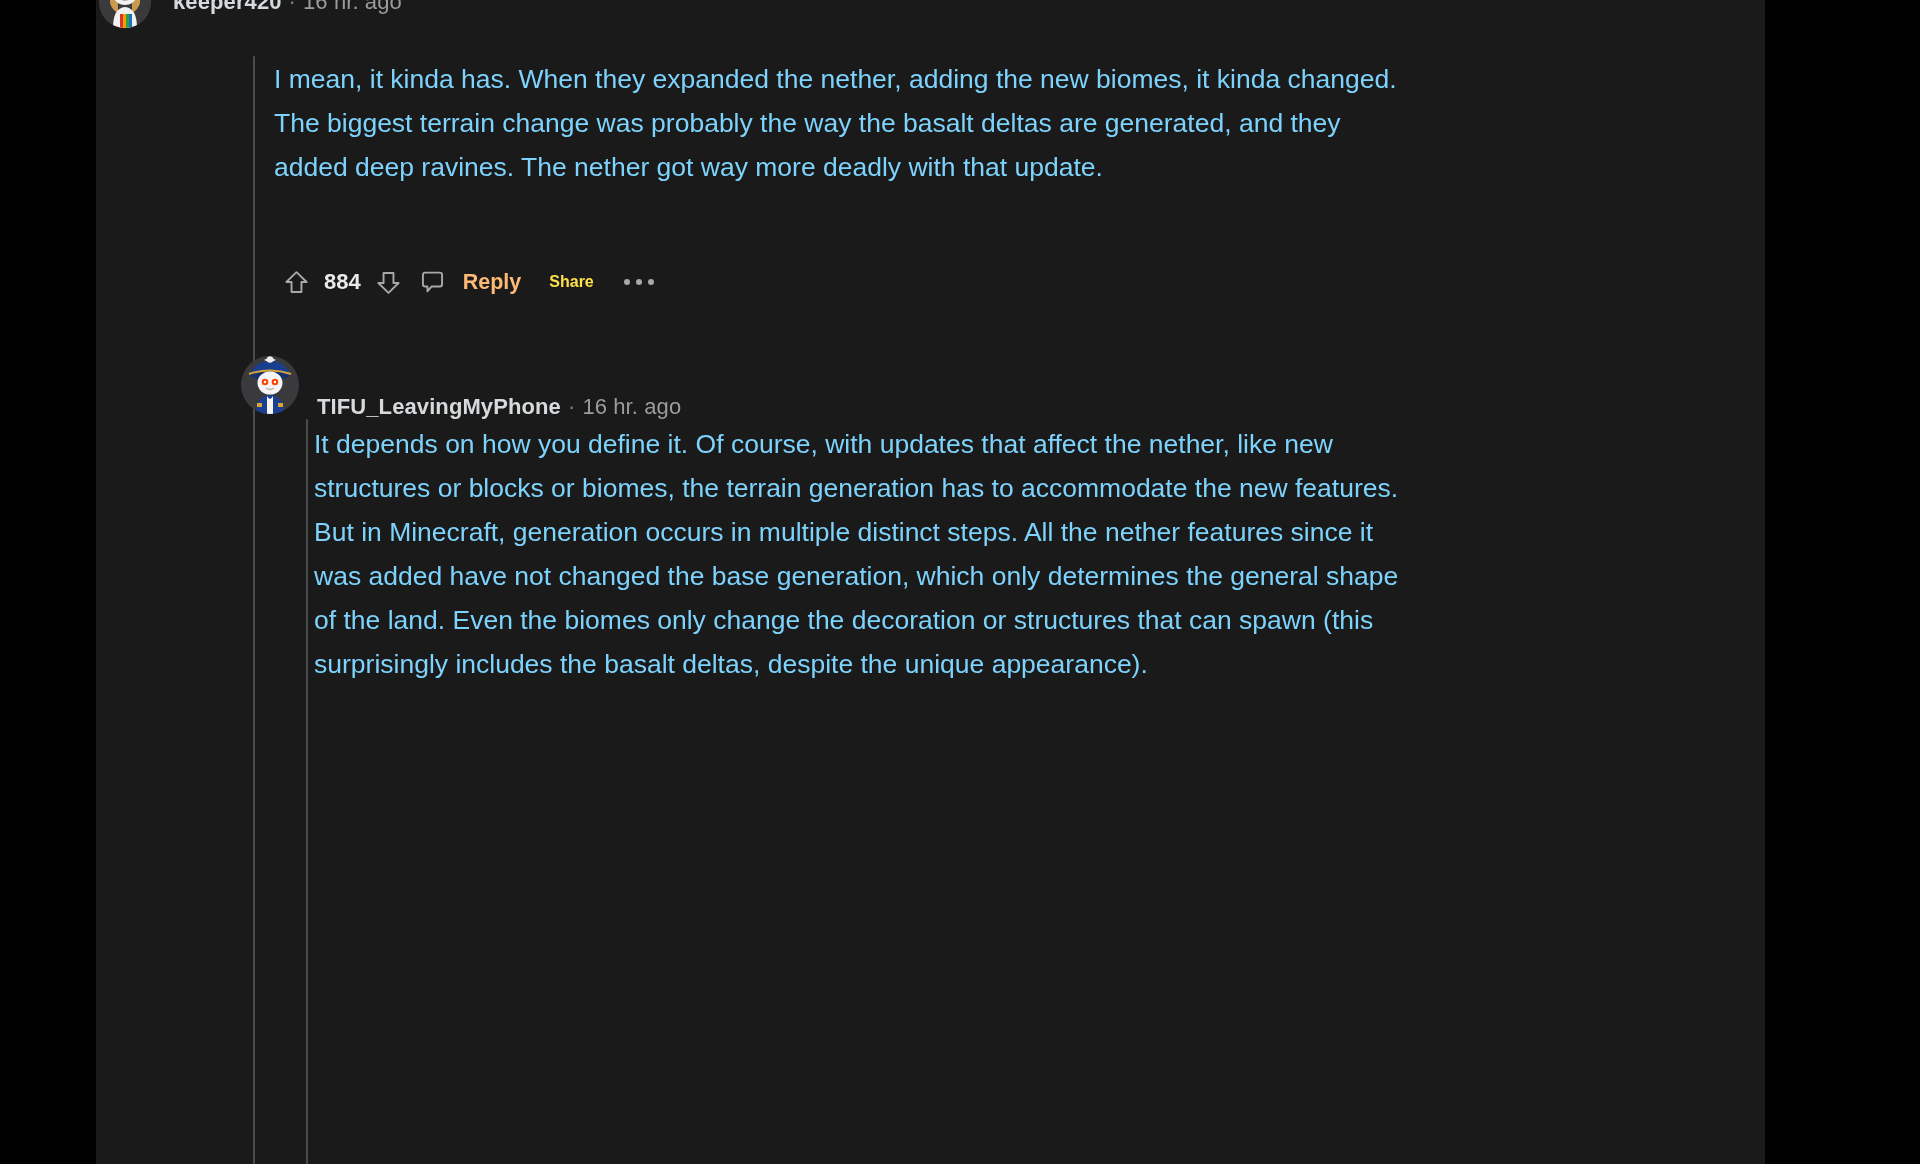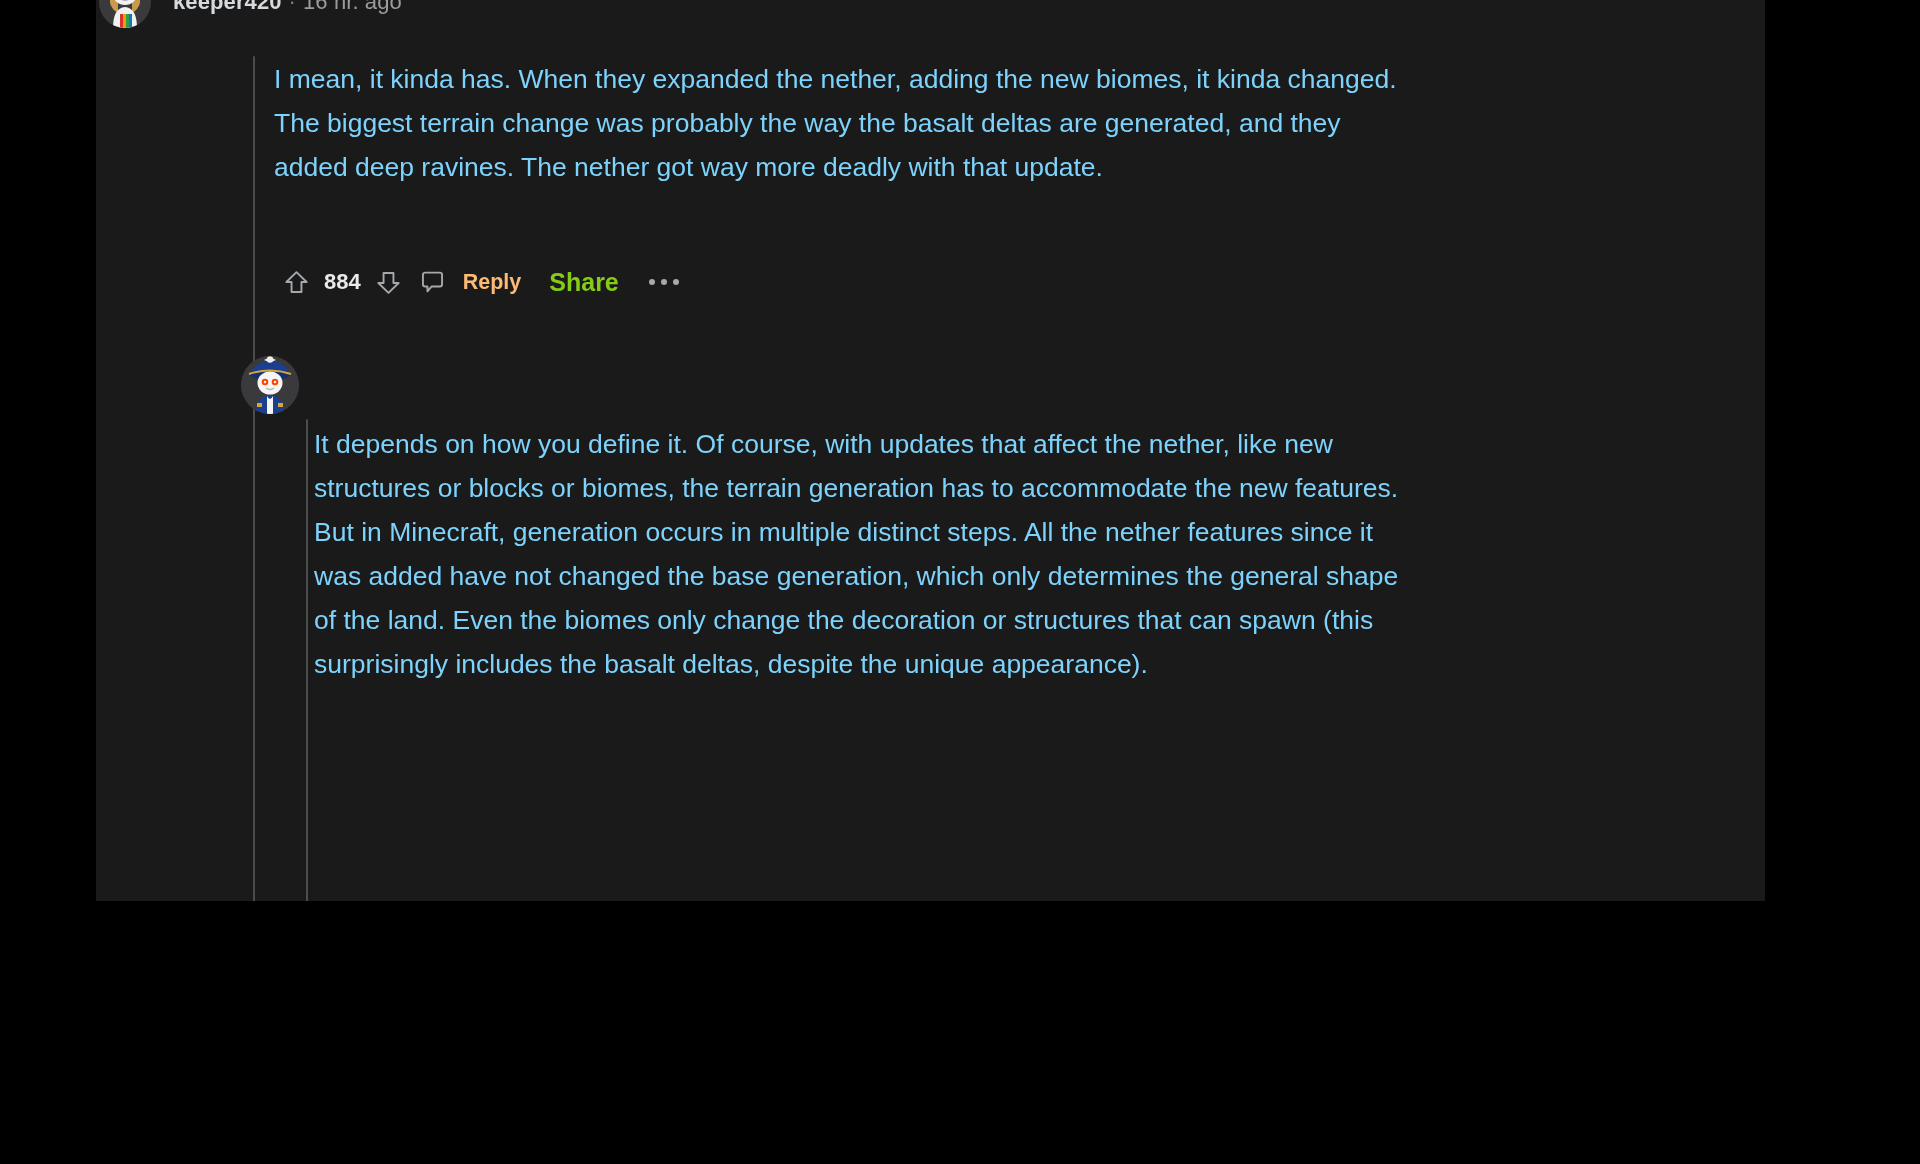--- a/index.html
+++ b/index.html
@@ -19,21 +19,21 @@
     position: relative;
     width: 1920px;
     height: 1164px;
     background: #000000;
   }
   .viewport {
     position: absolute;
     left: 96px;
     top: 0;
     width: 1669px;
-    height: 901px;
+    height: 1164px;
     background: #1a1a1b;
     overflow: hidden;
   }
 
   
   .comment-thread {
     position: absolute;
     left: 0;
     top: 0;
     width: 1669px;
@@ -164,22 +164,22 @@
     padding: 0 6px;
   }
   .act-label {
     padding: 0 12px 0 8px;
     color: #fdba74;
     font-size: 21.5px;
     font-weight: 700;
   }
   .act-share {
     padding: 0 16px;
-    color: #84cc16;
-    font-size: 25px;
+    color: #fde047;
+    font-size: 16px;
     font-weight: 700;
     cursor: pointer;
   }
   .more-dots {
     display: flex;
     align-items: center;
     gap: 6px;
     padding: 0 14px;
     height: 44px;
     cursor: pointer;
@@ -311,20 +311,23 @@
               <ellipse cx="34" cy="26" rx="1.2" ry="1.2" fill="#ffffff"></ellipse>
 
               <path d="M25 32 q4 3 8 0" stroke="#b5b5b5" stroke-width="1.3" fill="none"></path>
 
               <path d="M15 58 q0 -18 14 -19 q14 1 14 19 z" fill="#1b3f8f"></path>
               <path d="M26 40 q3 6 6 0 l0 18 l-6 0 z" fill="#f5f5f5"></path>
               <path d="M16 47 l5 0 l0 4 l-5 0 z" fill="#d8a53a"></path>
               <path d="M37 47 l5 0 l0 4 l-5 0 z" fill="#d8a53a"></path>
             </svg>
           </div>
+          <div class="meta meta-2">
+            <span class="username">TIFU_LeavingMyPhone</span><span class="dot-sep">·</span><span class="timestamp">16 hr. ago</span>
+          </div>
         </div>
 
         <div class="threadline threadline-2"></div>
 
         <div class="body-l2">
           <p class="ctext">It depends on how you define it. Of course, with updates that affect the nether, like new structures or blocks or biomes, the terrain generation has to accommodate the new features. But in Minecraft, generation occurs in multiple distinct steps. All the nether features since it was added have not changed the base generation, which only determines the general shape of the land. Even the biomes only change the decoration or structures that can spawn (this surprisingly includes the basalt deltas, despite the unique appearance).</p>
         </div>
       </div>
 
     </div>

